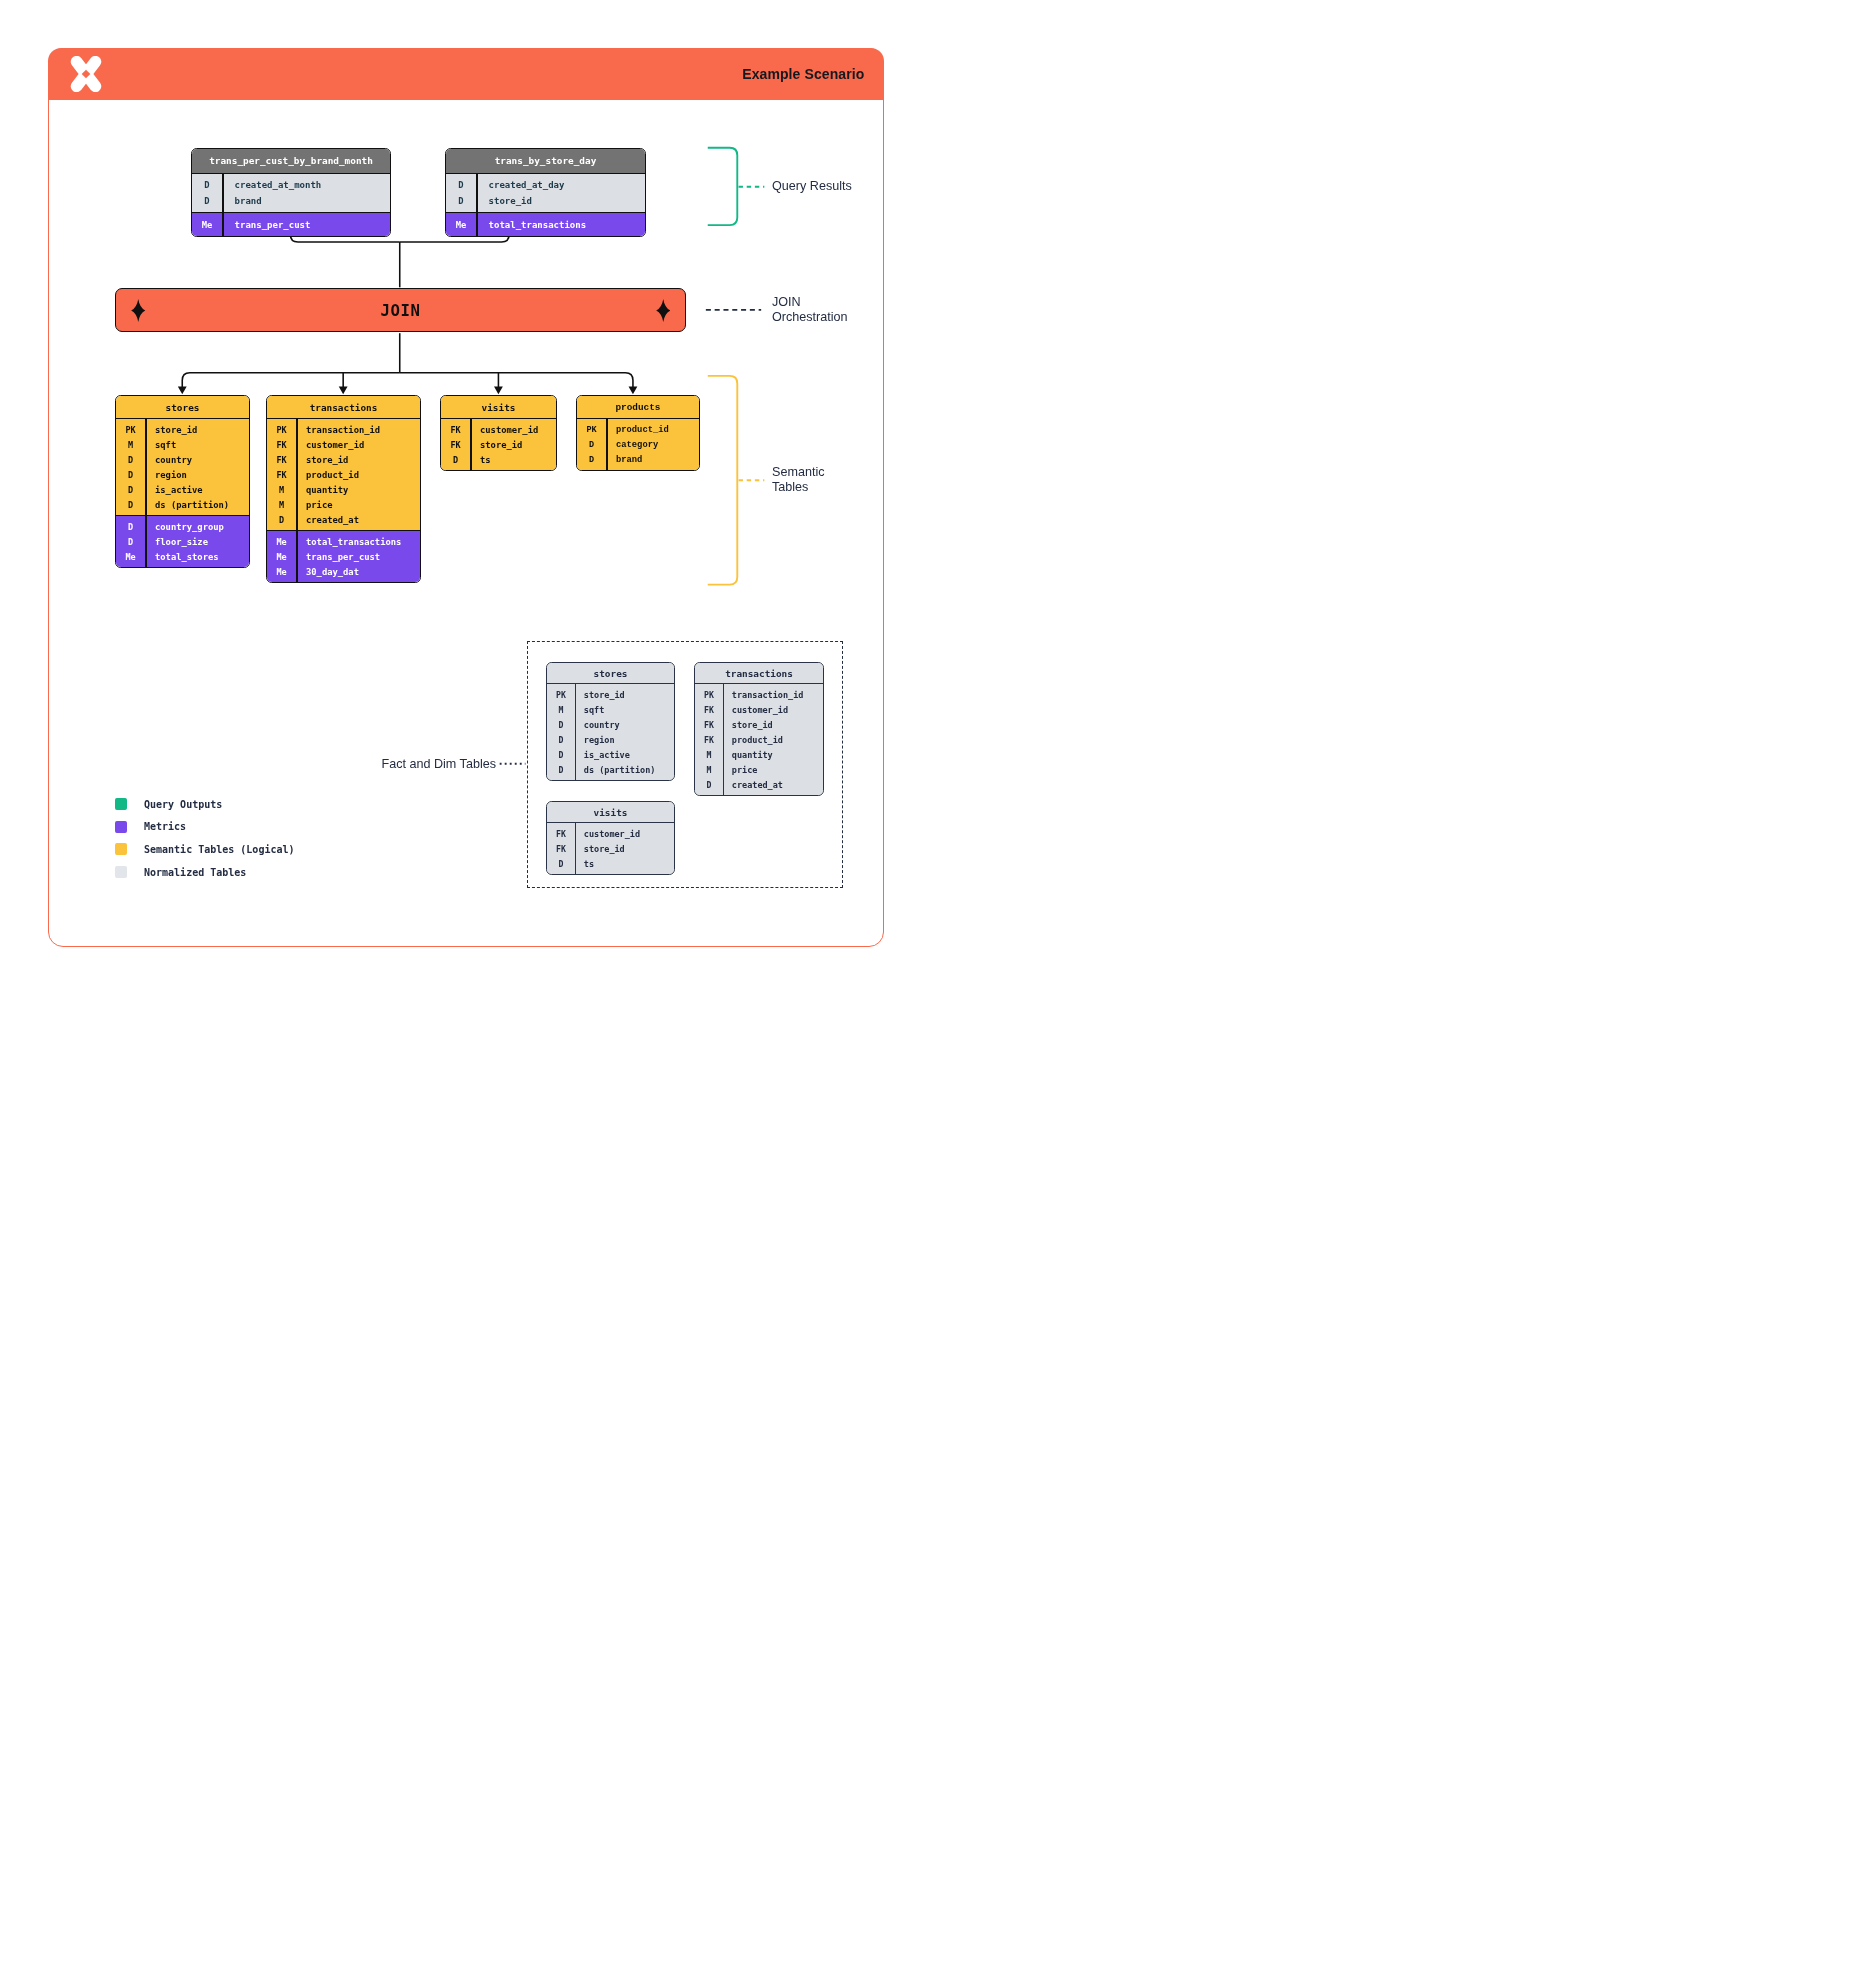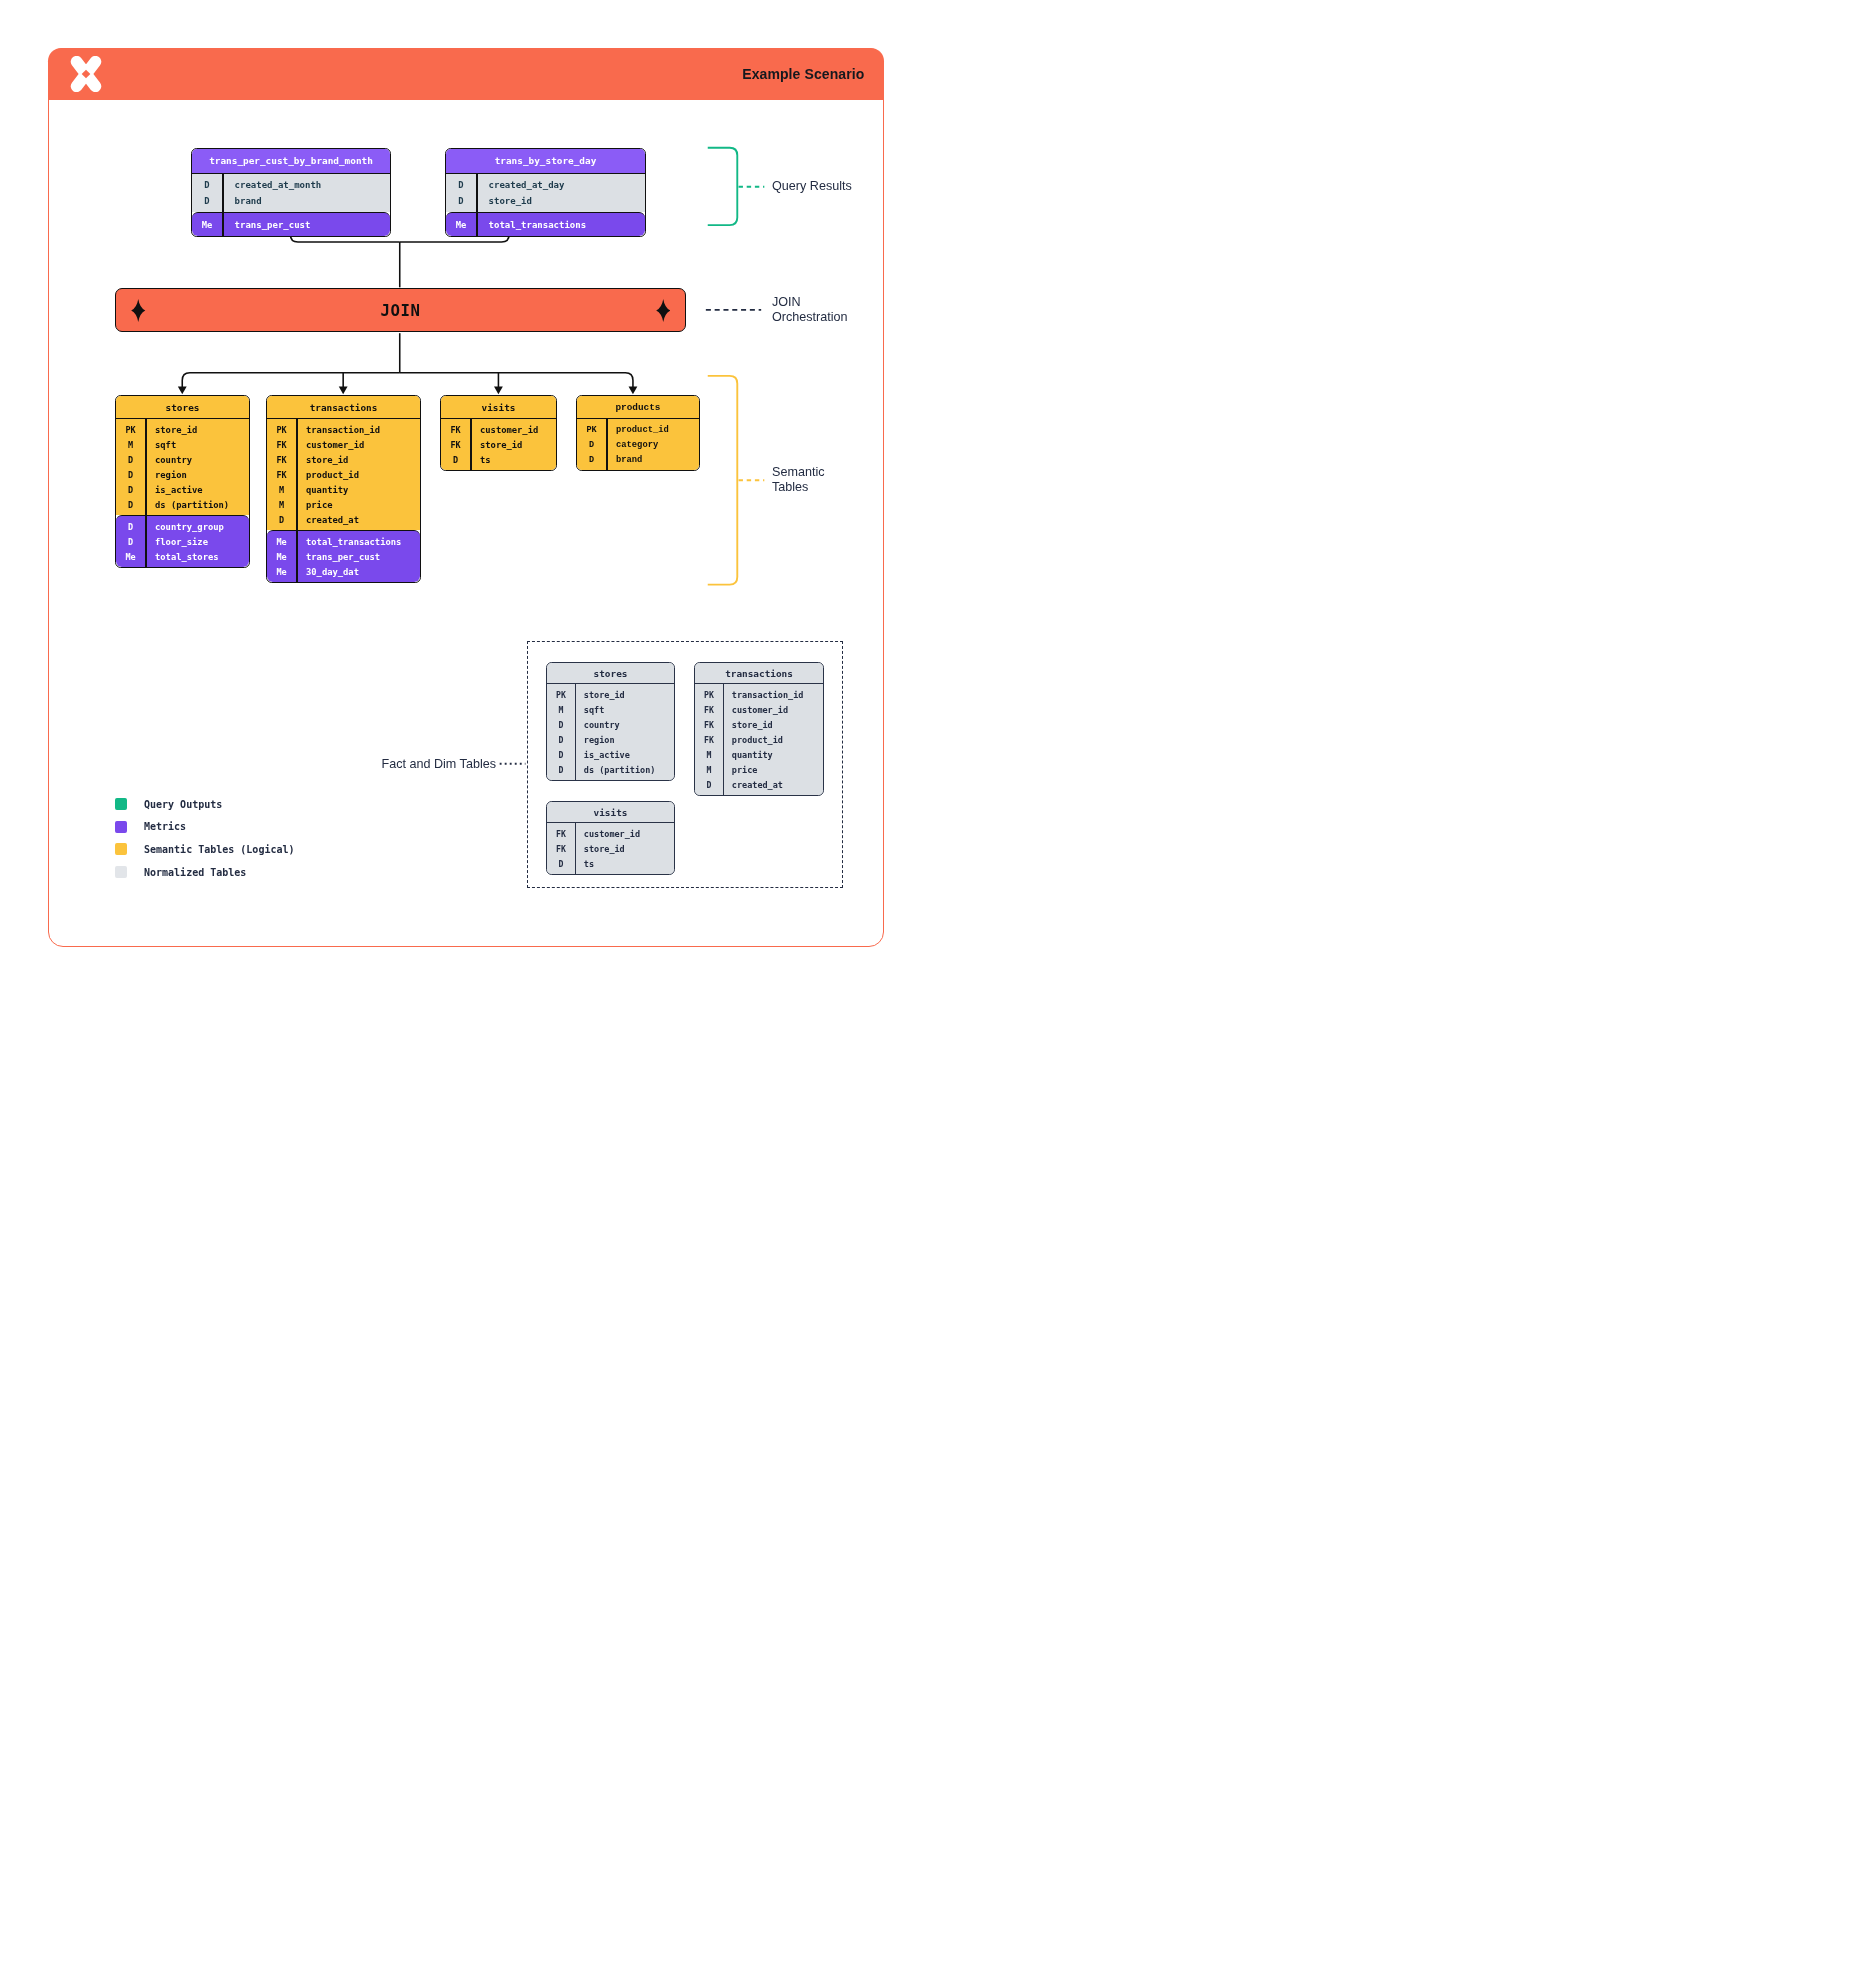--- a/index.html
+++ b/index.html
@@ -18,30 +18,30 @@
 
   .wires { position:absolute; left:0; top:0; width:836px; height:899px; z-index:1;
            pointer-events:none; }
 
   
   .tbl { position:absolute; z-index:2; border:1.9px solid #101010; border-radius:5.7px;
          overflow:hidden; background:#fff; }
   .thead { display:flex; align-items:center; justify-content:center; font-weight:bold;
          border-bottom:1.9px solid #101010; }
   .sec { position:relative; padding:3.1px 0; }
-  .sec + .sec { border-top:1.9px solid #101010;border-radius:6px; }
+  .sec + .sec { border-top:1.9px solid #101010; }
   .sec:empty { display:none; }
   .sec::before { content:""; position:absolute; top:0; bottom:0; width:1.6px; background:#101010; }
   .trow { display:flex; align-items:center; }
   .tkey { flex:none; text-align:center; font-weight:bold; }
   .tname { font-weight:bold; white-space:nowrap; }
 
   
   .qtable { width:200px; }
-  .qtable .thead { height:24.5px; background:#8b5cf6; color:#ffffff; font-size:9.4px; }
+  .qtable .thead { height:24.5px; background:#737373; color:#ffffff; font-size:9.4px; }
   .qtable .sec::before { left:30px; }
   .qtable .trow { height:16.4px; font-size:9px; }
   .qtable .tkey { width:30px; font-size:8.8px; }
   .qtable .tname { padding-left:12.6px; }
   .sec.gray { background:#DCE0E4; color:#1E3B4C; }
   .sec.purple { background:#7A49EC; color:#ffffff; }
 
   
   .stable .thead { height:23px; background:#FBC33C; color:#101010; font-size:9.4px; }
   .stable .sec::before { left:29px; }

